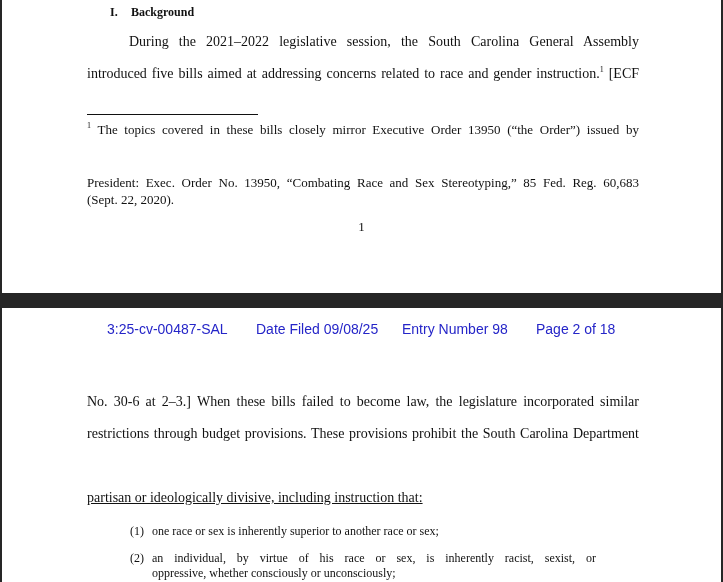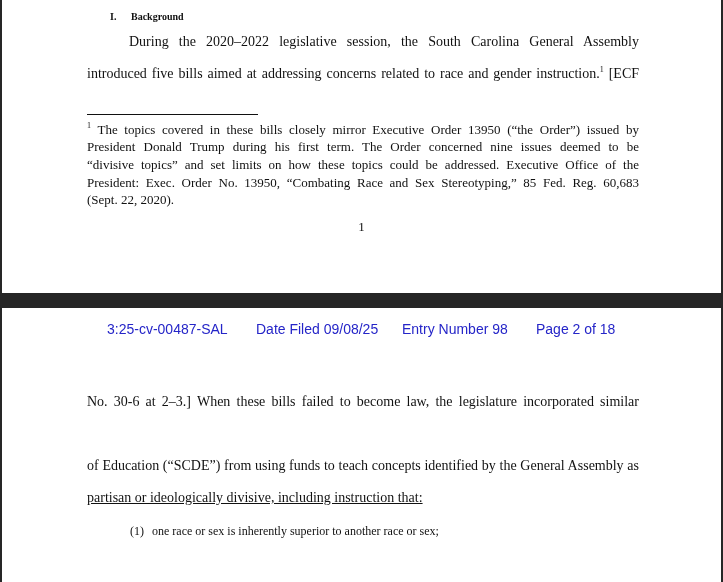--- a/index.html
+++ b/index.html
@@ -27,22 +27,22 @@
       width: 719px;
       background: #ffffff;
       overflow: hidden;
     }
     .page-1 { top: 0; height: 293px; }
     .page-2 { top: 308px; height: 274px; }
 
     .heading {
       position: absolute;
       left: 108px;
-      top: 11px;
-      font-size: 10px;
+      top: 5px;
+      font-size: 12px;
       font-weight: bold;
       white-space: nowrap;
     }
     .heading .num { display: inline-block; width: 21px; }
 
     .body-line {
       position: absolute;
       left: 85px;
       width: 552px;
       font-size: 14px;
@@ -124,44 +124,46 @@
 </head>
 <body>
 
 <div class="viewer">
 
   <div class="page page-1">
     <div class="heading">
       <span class="num">I.</span><span>Background</span>
     </div>
 
-    <div class="body-line indent" style="top:34px;">During the 2020–2022 legislative session, the South Carolina General Assembly</div>
+    <div class="body-line indent" style="top:34px;">During the 2021–2022 legislative session, the South Carolina General Assembly</div>
     <div class="body-line" style="top:66px;"><span>introduced five bills aimed at addressing concerns related to race and gender instruction.</span><sup class="fn">1</sup> <span>[ECF</span></div>
 
     <div class="footnote-rule"></div>
 
     <div class="fn-line" style="top:121px;"><sup class="fn">1</sup> <span>The topics covered in these bills closely mirror Executive Order 13950 (“the Order”) issued by</span></div>
-    <div class="fn-line" style="top:138px;">President Donald Trump during his first term. The Order concerned nine issues deemed to be</div>
-    <div class="fn-line" style="top:156px;">“divisive topics” and set limits on how these topics could be addressed. Executive Office of the</div>
     <div class="fn-line" style="top:174px;">President: Exec. Order No. 13950, “Combating Race and Sex Stereotyping,” 85 Fed. Reg. 60,683</div>
     <div class="fn-line last" style="top:191px;">(Sept. 22, 2020).</div>
 
     <div class="page-number">1</div>
   </div>
 
   <div class="page page-2">
     <div class="ecf-header" style="color: rgb(37, 37, 200);">
       <span class="ecf-case">3:25-cv-00487-SAL</span>
       <span class="ecf-date">Date Filed 09/08/25</span>
       <span class="ecf-entry">Entry Number 98</span>
       <span class="ecf-page">Page 2 of 18</span>
     </div>
 
     <div class="body-line" style="top:86px;">No. 30-6 at 2–3.] When these bills failed to become law, the legislature incorporated similar</div>
-    <div class="body-line" style="top:150px;">of Education (“SCDE”) from using funds to teach concepts identified by the General Assembly as</div>
+    <div class="body-line" style="top:118px;">restrictions through budget provisions. These provisions prohibit the South Carolina Department</div>
     <div class="body-line last" style="top:182px;">partisan or ideologically divisive, including instruction that:</div>
 
     <div class="list-item" style="top:216px;">
       <span class="marker">(1)</span><span>one race or sex is inherently superior to another race or sex;</span>
     </div>
 
+    <div class="list-item" style="top:243px;">
+      <span class="li-2-line1"><span class="marker">(2)</span><span>an individual, by virtue of his race or sex, is inherently racist, sexist, or</span></span>
+      <span class="cont">oppressive, whether consciously or unconsciously;</span>
+    </div>
   </div>
 </div>
 
 </body></html>

